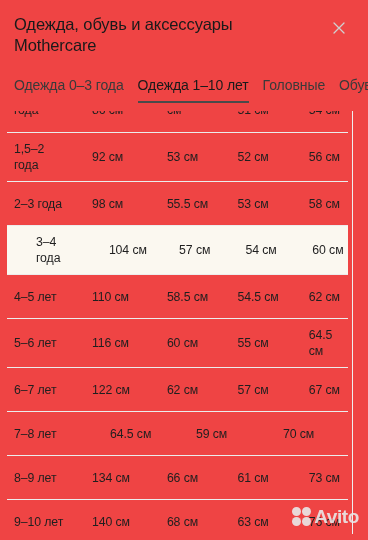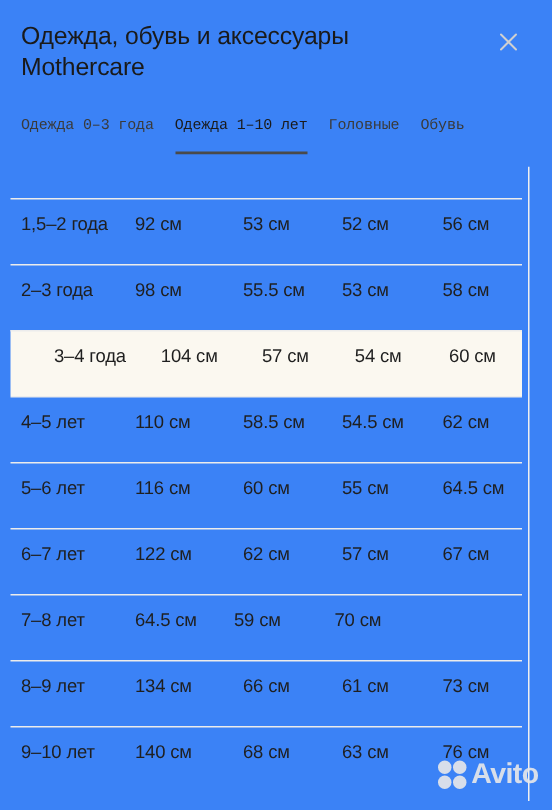--- a/index.html
+++ b/index.html
@@ -5,21 +5,21 @@
   * { margin:0; padding:0; box-sizing:border-box; }
   html, body {
     width:368px; height:540px;
     background:#ffffff;
     font-family:"Liberation Sans", sans-serif;
     overflow:hidden;
   }
   .screen {
     position:relative;
     width:368px; height:540px;
-    background:#3b82f6;
+    background:#ef4444;
     overflow:hidden;
   }
 
   
   .header {
     position:relative;
     padding:14px 14px 0 14px;
   }
   .title {
     font-size:16.5px;
@@ -43,29 +43,28 @@
     display:flex;
     align-items:flex-end;
     gap:14px;
     padding:0 0 0 14px;
     margin-top:17px;
     height:30px;
     white-space:nowrap;
     overflow:hidden;
   }
   .tab {
-    font-size:10px;
+    font-size:14px;
     line-height:16px;
     color:#3a3a3a;
     padding-bottom:8px;
     cursor:pointer;
     flex:0 0 auto;
     border-bottom:2px solid transparent;
     letter-spacing:-0.1px;
-    font-family:Liberation Mono, monospace;
   }
   .tab.active {
     color:#1a1a1a;
     border-bottom-color:#4a4a4a;
   }
 
   
   .table-wrap {
     position:relative;
     margin-top:8px;
@@ -73,24 +72,26 @@
     overflow:hidden;
   }
   .table {
     position:absolute;
     left:0;
     top:-23px;       
     width:368px;
   }
   .row {
     display:flex;
+    align-items:center;
     border-top:1px solid #ececec;
     min-height:44px;
     padding:0;
     margin:0 20px 0 7px;
+    gap:20px;
   }
   .row:first-child { border-top:none; }
   .row.highlight {
     background:#fbf8f0;
     margin-right:20px;
     padding-left:22px;
   }
   .cell {
     font-size:12.3px;
     line-height:16px;

